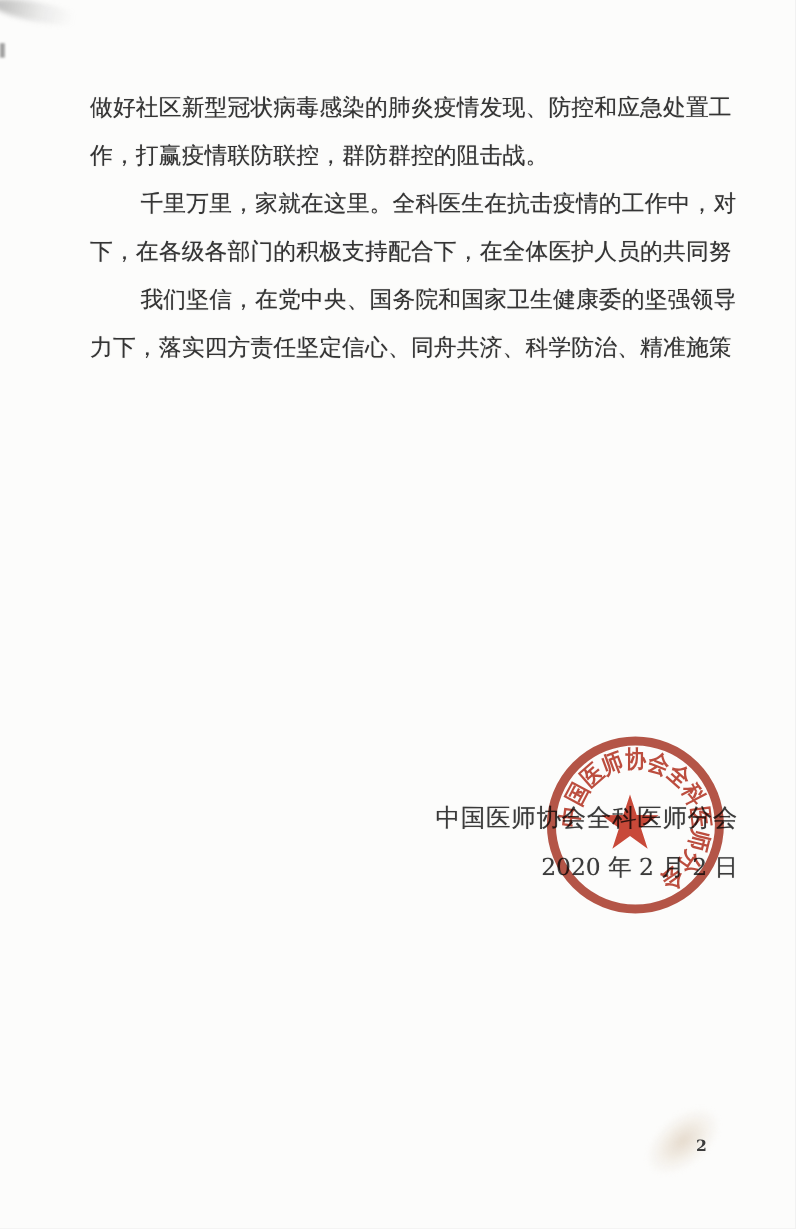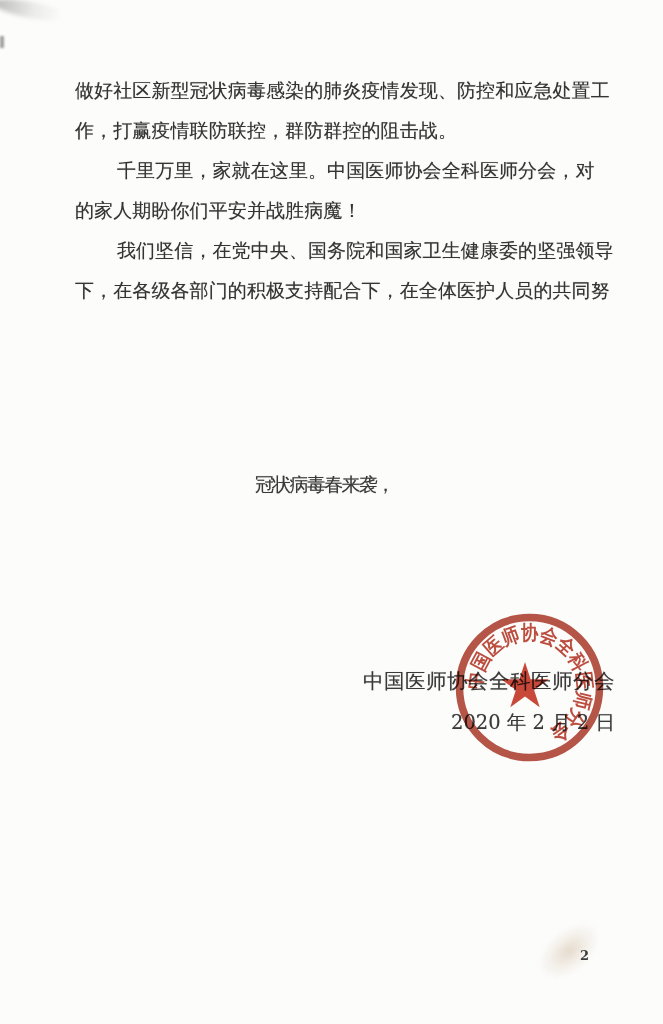--- a/index.html
+++ b/index.html
@@ -122,28 +122,27 @@
 
 <div class="page">
 
   <div class="artifact smudge-top-left"></div>
   <div class="artifact dash-left-edge"></div>
   <div class="artifact smudge-bottom"></div>
 
   <div class="body-text">
     <div class="line">做好社区新型冠状病毒感染的肺炎疫情发现、防控和应急处置工</div>
     <div class="line">作，打赢疫情联防联控，群防群控的阻击战。</div>
-    <div class="line indent">千里万里，家就在这里。中国医师协会全科医师分会，对</div>
-    <div class="line">的家人期盼你们平安并战胜病魔！</div>
+    <div class="line indent">千里万里，家就在这里。全科医生在抗击疫情的工作中，对</div>
+    <div class="line">下，在各级各部门的积极支持配合下，在全体医护人员的共同努</div>
     <div class="line indent">我们坚信，在党中央、国务院和国家卫生健康委的坚强领导</div>
-    <div class="line">下，在各级各部门的积极支持配合下，在全体医护人员的共同努</div>
+    <div class="line">力下，落实四方责任坚定信心、同舟共济、科学防治、精准施策</div>
   </div>
 
   <div class="poem">
-    <div class="poem-line">冠状病毒春来袭，</div>
   </div>
 
   <div class="signature">中国医师协会全科医师分会</div>
   <div class="date-line">2020 年 2 月 2 日</div>
 
   <svg class="seal" viewBox="0 0 170 170" aria-hidden="true">
     <circle cx="84.5" cy="84.5" r="70" fill="none" stroke-width="7.5" stroke-opacity="0.88" stroke="#a5301f"></circle>
     <polygon fill-opacity="0.92" points="80,59 85.6,76.2 103.8,76.3 89.1,87.0 94.7,104.2 80,93.6 65.3,104.2 70.9,87.0 56.2,76.3 74.4,76.2" fill="#c22a18"></polygon>
     <path id="sealArc" d="M 36.6 87.0 A 48 48 0 1 1 100.9 129.6" fill="none"></path>
     <text fill-opacity="0.92" fill="#b3301e">

